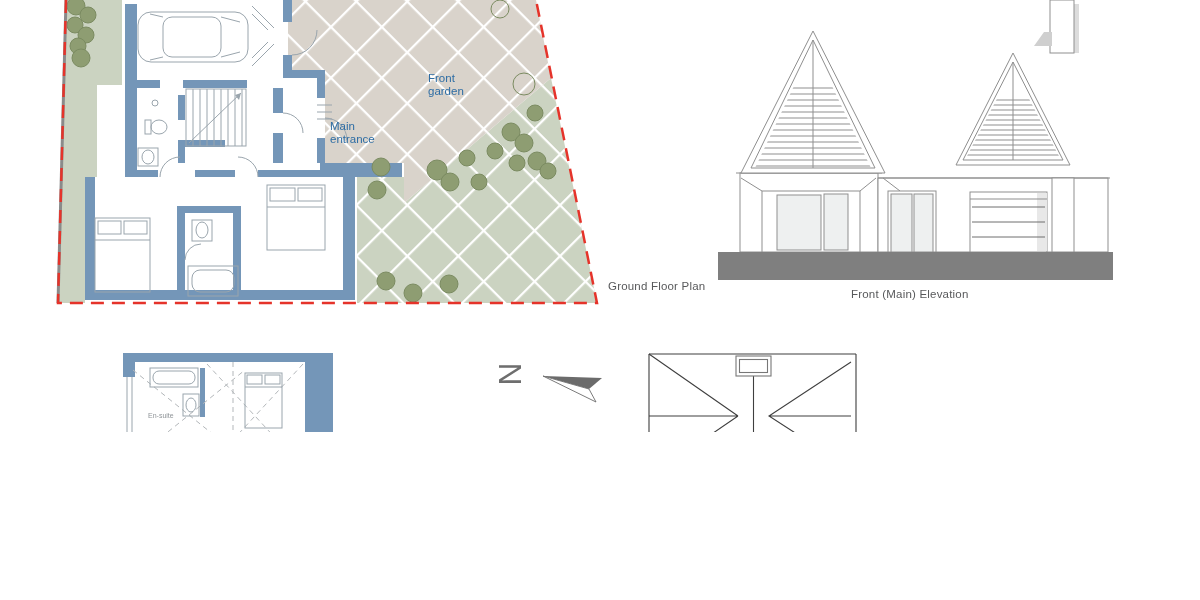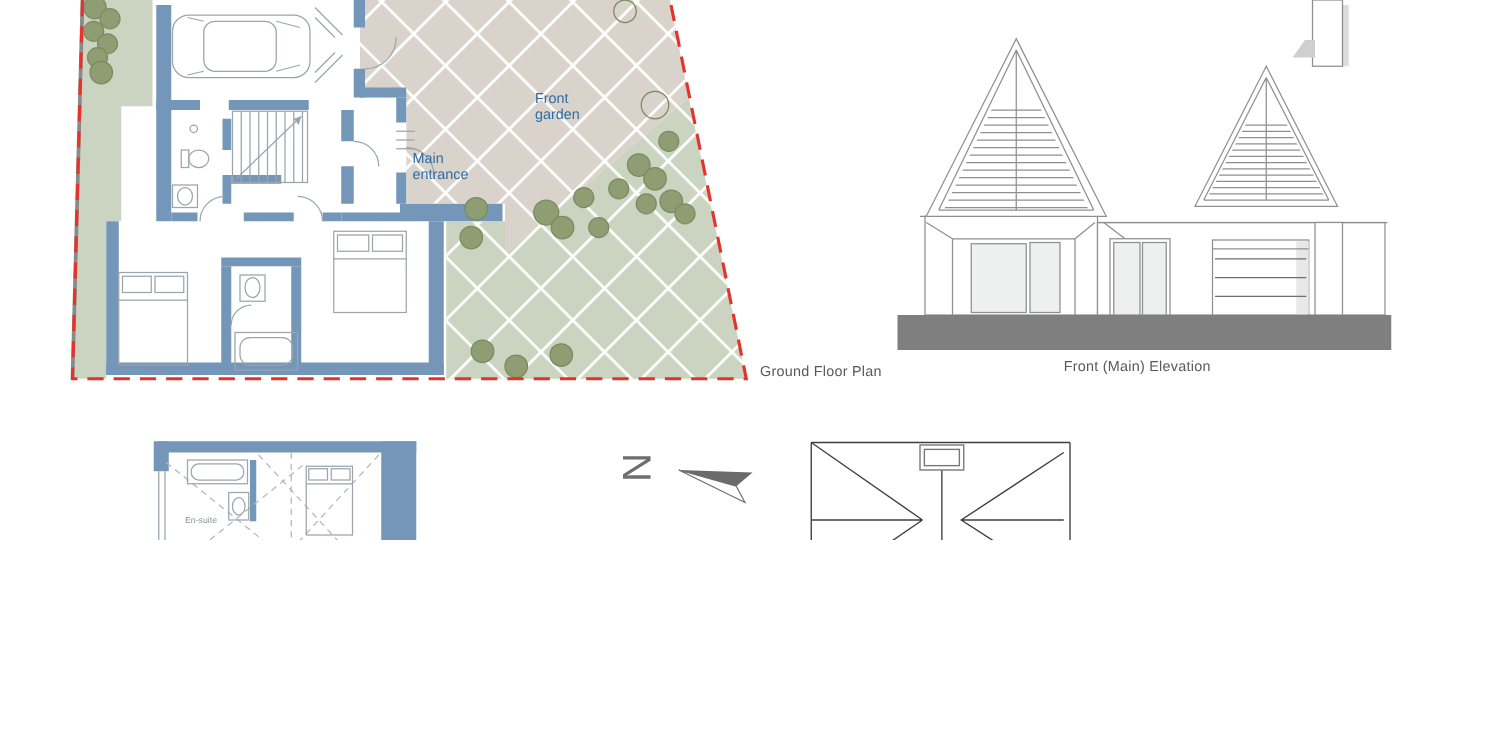--- a/index.html
+++ b/index.html
@@ -255,21 +255,21 @@
         <line x1="272" y1="207" x2="345" y2="207" stroke="#6f6f6f"></line>
         <line x1="272" y1="222" x2="345" y2="222" stroke="#6f6f6f"></line>
         <line x1="272" y1="237" x2="345" y2="237" stroke="#6f6f6f"></line>
         <rect x="352" y="178" width="22" height="74" fill="#ffffff"></rect>
       </g>
     </g>
 
     <rect x="18" y="252" width="395" height="28" fill="#7f7f7f"></rect>
   </svg>
 
-  <div class="abs caption" style="left: 608px; top: 292px; color: rgb(88, 89, 91);">Ground Floor Plan</div>
+  <div class="abs caption" style="left: 608px; top: 280px; color: rgb(88, 89, 91);">Ground Floor Plan</div>
   <div class="abs caption" style="left: 851px; top: 288px; color: rgb(88, 89, 91);">Front (Main) Elevation</div>
 
   <svg class="abs" style="left:480px;top:350px" width="130" height="60" viewBox="0 0 130 60">
     <text x="27" y="24" transform="rotate(90 27 24)" text-anchor="middle" dominant-baseline="middle" font-size="32" fill="#6e6e6e">N</text>
     <polygon points="63,26 122,28 109,39" fill="#6b6b6b"></polygon>
     <polygon points="63,26 109,39 116,52" fill="#ffffff" stroke="#6b6b6b" stroke-width="0.9"></polygon>
   </svg>
 
   <svg class="abs" style="left:85px;top:340px" width="380" height="260" viewBox="0 0 380 260">
 

